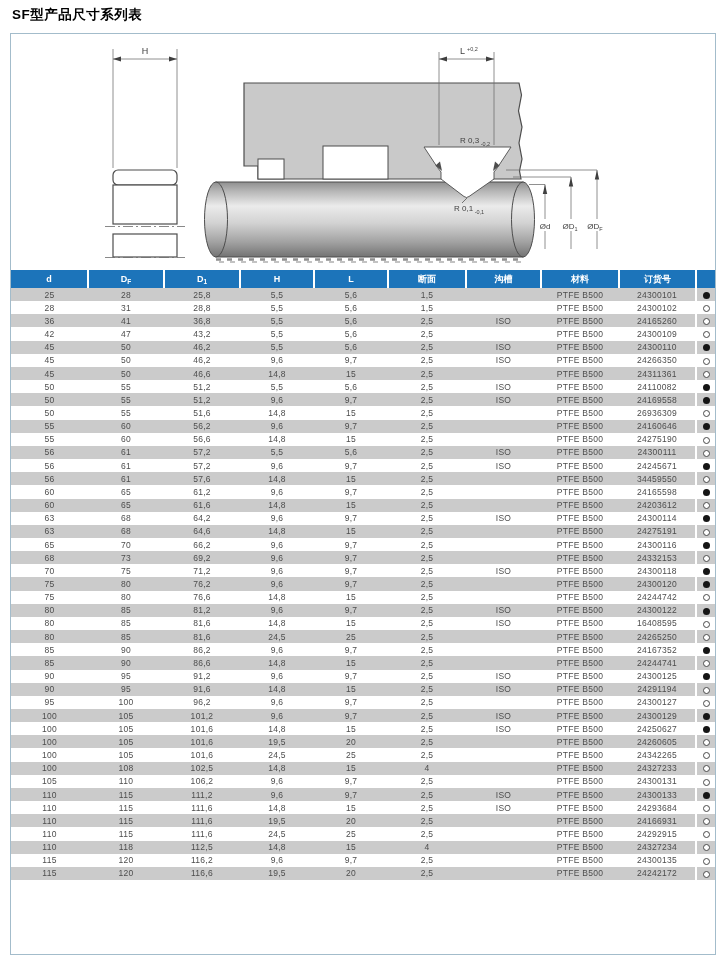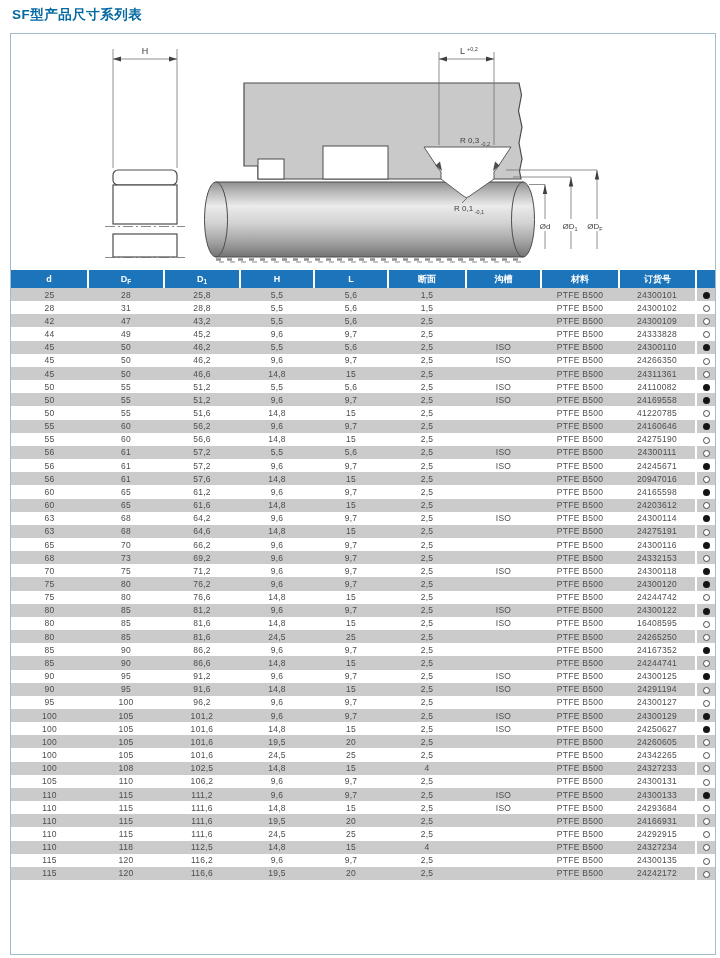--- a/index.html
+++ b/index.html
@@ -1,19 +1,19 @@
 <!DOCTYPE html>
 <html><head>
 <meta charset="utf-8">
 <style>
   html,body{margin:0;padding:0}
   body{width:720px;height:958px;background:#fff;position:relative;
        font-family:"Liberation Sans",sans-serif;}
   .page-title{position:absolute;left:12px;top:6px;font-size:13.5px;font-weight:bold;
-              color:#0369a1;letter-spacing:.5px;white-space:nowrap}
+              color:#000000;letter-spacing:.5px;white-space:nowrap}
   .frame{position:absolute;left:10px;top:33px;width:706px;height:922px;
          border:1px solid #a3bccb;background:#fff;box-sizing:border-box}
   svg.drawing{position:absolute;left:0;top:1px}
   svg.drawing text{font-family:"Liberation Sans",sans-serif;fill:#3f3f3f}
   table.size{position:absolute;left:0;top:236px;width:704px;
              border-collapse:collapse;table-layout:fixed}
   thead th{background:#1c74ba;color:#fff;font-size:9px;font-weight:bold;height:18px;
            border-right:2px solid #fff;padding:0;text-align:center;vertical-align:middle}
   thead th:last-child{border-right:none}
   thead th .sub{font-size:6.5px;vertical-align:-2px;font-weight:bold}
@@ -158,44 +158,44 @@
           <td>28,8</td>
           <td>5,5</td>
           <td>5,6</td>
           <td>1,5</td>
           <td></td>
           <td>PTFE B500</td>
           <td>24300102</td>
           <td><span class="dot"></span></td>
         </tr>
         <tr>
+          <td>36</td>
+          <td>41</td>
+          <td>36,8</td>
+          <td>5,5</td>
+          <td>5,6</td>
+          <td>2,5</td>
+          <td>ISO</td>
+          <td>PTFE B500</td>
+          <td>24165260</td>
+          <td><span class="dot"></span></td>
+        </tr>
+        <tr>
           <td>42</td>
           <td>47</td>
           <td>43,2</td>
           <td>5,5</td>
           <td>5,6</td>
           <td>2,5</td>
           <td></td>
           <td>PTFE B500</td>
           <td>24300109</td>
           <td><span class="dot"></span></td>
         </tr>
         <tr>
-          <td>44</td>
-          <td>49</td>
-          <td>45,2</td>
-          <td>9,6</td>
-          <td>9,7</td>
-          <td>2,5</td>
-          <td></td>
-          <td>PTFE B500</td>
-          <td>24333828</td>
-          <td><span class="dot"></span></td>
-        </tr>
-        <tr>
           <td>45</td>
           <td>50</td>
           <td>46,2</td>
           <td>5,5</td>
           <td>5,6</td>
           <td>2,5</td>
           <td>ISO</td>
           <td>PTFE B500</td>
           <td>24300110</td>
           <td><span class="dot filled"></span></td>
@@ -250,21 +250,21 @@
         </tr>
         <tr>
           <td>50</td>
           <td>55</td>
           <td>51,6</td>
           <td>14,8</td>
           <td>15</td>
           <td>2,5</td>
           <td></td>
           <td>PTFE B500</td>
-          <td>41220785</td>
+          <td>26936309</td>
           <td><span class="dot"></span></td>
         </tr>
         <tr>
           <td>55</td>
           <td>60</td>
           <td>56,2</td>
           <td>9,6</td>
           <td>9,7</td>
           <td>2,5</td>
           <td></td>
@@ -310,21 +310,21 @@
         </tr>
         <tr>
           <td>56</td>
           <td>61</td>
           <td>57,6</td>
           <td>14,8</td>
           <td>15</td>
           <td>2,5</td>
           <td></td>
           <td>PTFE B500</td>
-          <td>20947016</td>
+          <td>34459550</td>
           <td><span class="dot"></span></td>
         </tr>
         <tr>
           <td>60</td>
           <td>65</td>
           <td>61,2</td>
           <td>9,6</td>
           <td>9,7</td>
           <td>2,5</td>
           <td></td>

